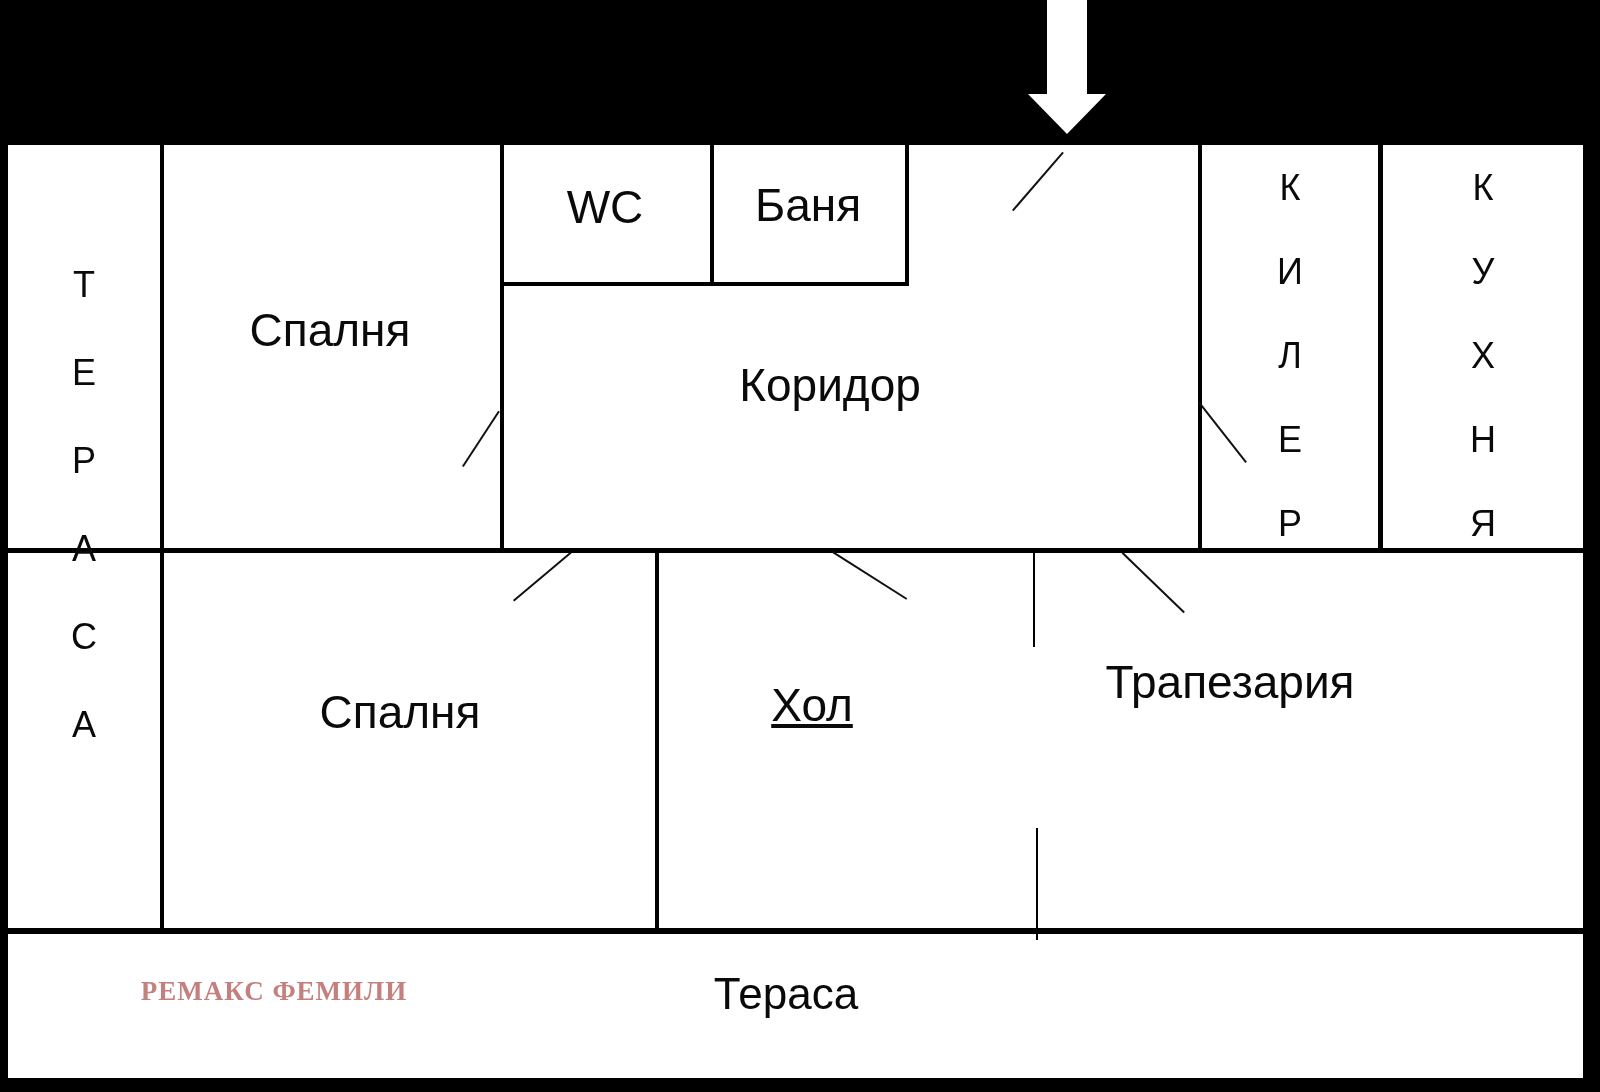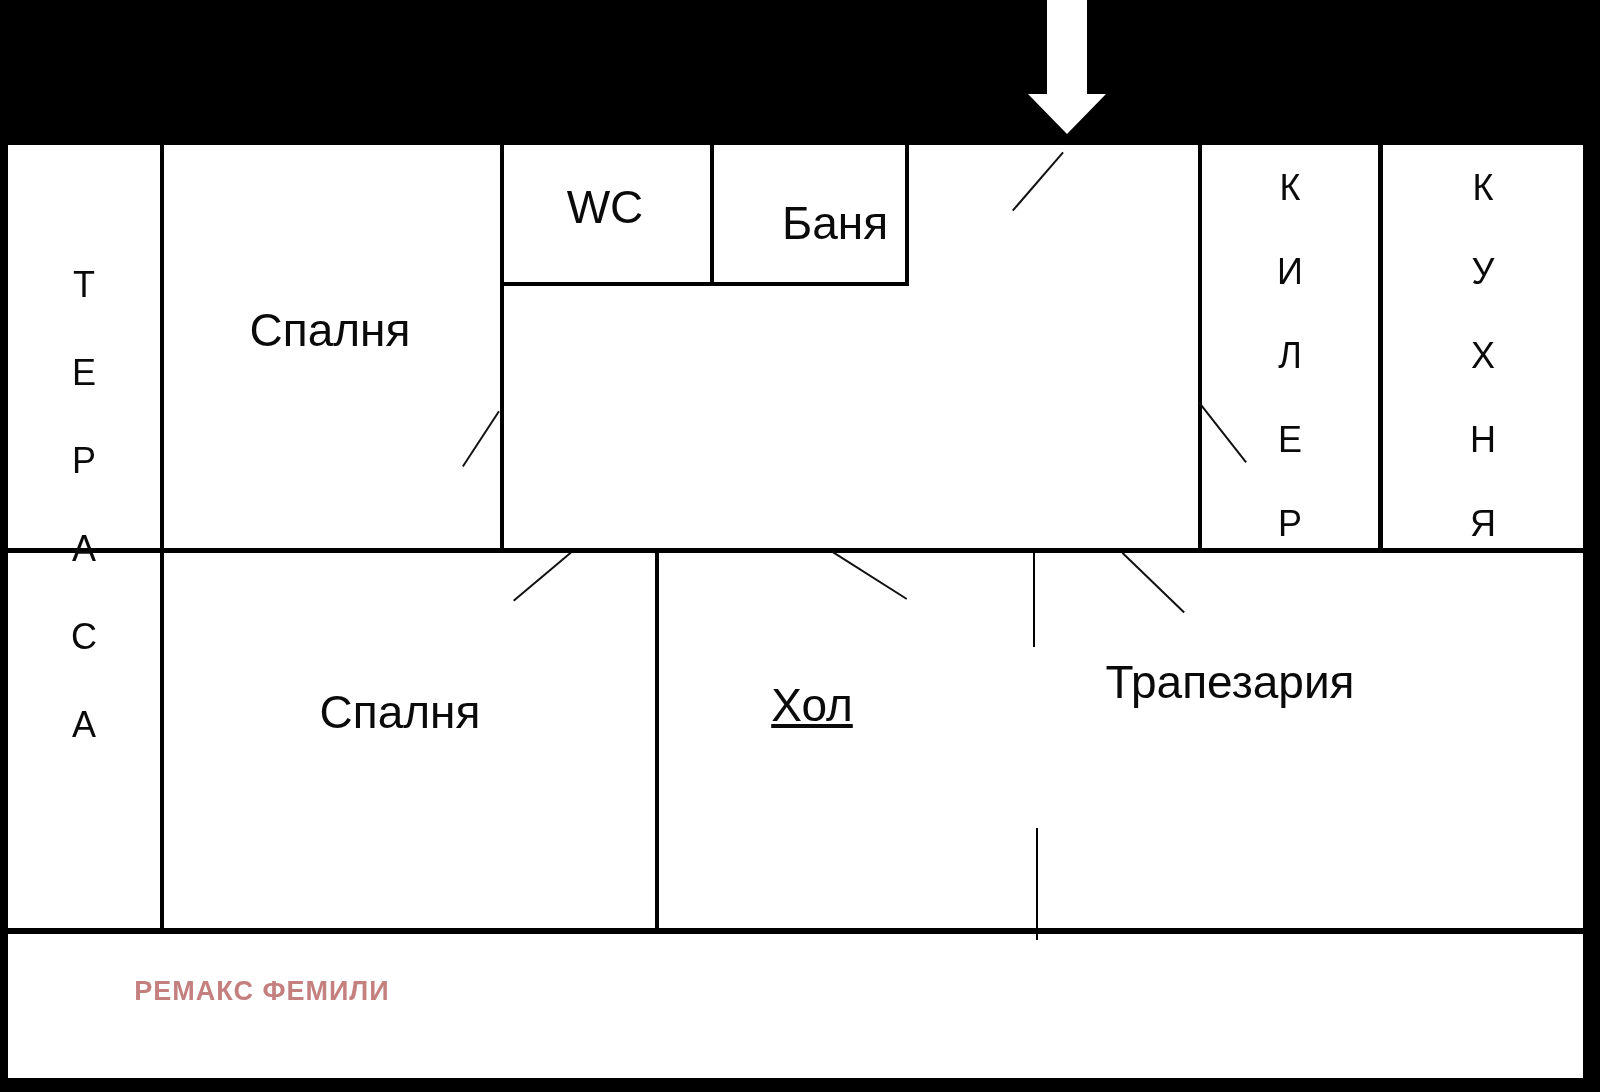--- a/index.html
+++ b/index.html
@@ -69,24 +69,26 @@
     <div class="room" style="left:496px;top:141px;width:694px;height:262px;"></div>
     <div class="room" style="left:1194px;top:0;width:176px;height:403px;"></div>
     <div class="room" style="left:1375px;top:0;width:200px;height:403px;"></div>
     <div class="room" style="left:156px;top:408px;width:491px;height:375px;"></div>
     <div class="room" style="left:651px;top:408px;width:374px;height:375px;"></div>
     <div class="room" style="left:1030px;top:408px;width:545px;height:375px;"></div>
     <div class="room" style="left:0;top:789px;width:1575px;height:144px;"></div>
 
     <div class="lbl" style="left:322px;top:185px;">Спалня</div>
     <div class="lbl" style="left:597px;top:62px;">WC</div>
-    <div class="lbl" style="left:800px;top:78px;margin-left:27px;">Баня</div>
+    <div class="lbl" style="left:800px;top:60px;">Баня</div>
+    <div class="lbl" style="left:822px;top:240px;">Коридор</div>
     <div class="lbl" style="left:392px;top:567px;">Спалня</div>
     <div class="lbl" style="left:804px;top:560px;text-decoration:underline;">Хол</div>
     <div class="lbl" style="left:1222px;top:537px;">Трапезария</div>
+    <div class="lbl small" style="left:778px;top:849px;">Тераса</div>
 
     <div class="vcol wide" style="left:0;top:96px;width:152px;">
       <span>Т</span>
       <span>Е</span>
       <span>Р</span>
       <span>А</span>
       <span>С</span>
       <span>А</span>
     </div>
 
@@ -99,16 +101,16 @@
     </div>
 
     <div class="vcol tight" style="left:1375px;top:1px;width:200px;">
       <span>К</span>
       <span>У</span>
       <span>Х</span>
       <span>Н</span>
       <span>Я</span>
     </div>
 
-    <div id="watermark" style="left:254px;top:846px;">РЕМАКС ФЕМИЛИ</div>
+    <div id="watermark" style="left:266px;top:846px;font-family:Liberation Serif, serif;">РЕМАКС ФЕМИЛИ</div>
 
   </div>
 </div>
 
 </body></html>

